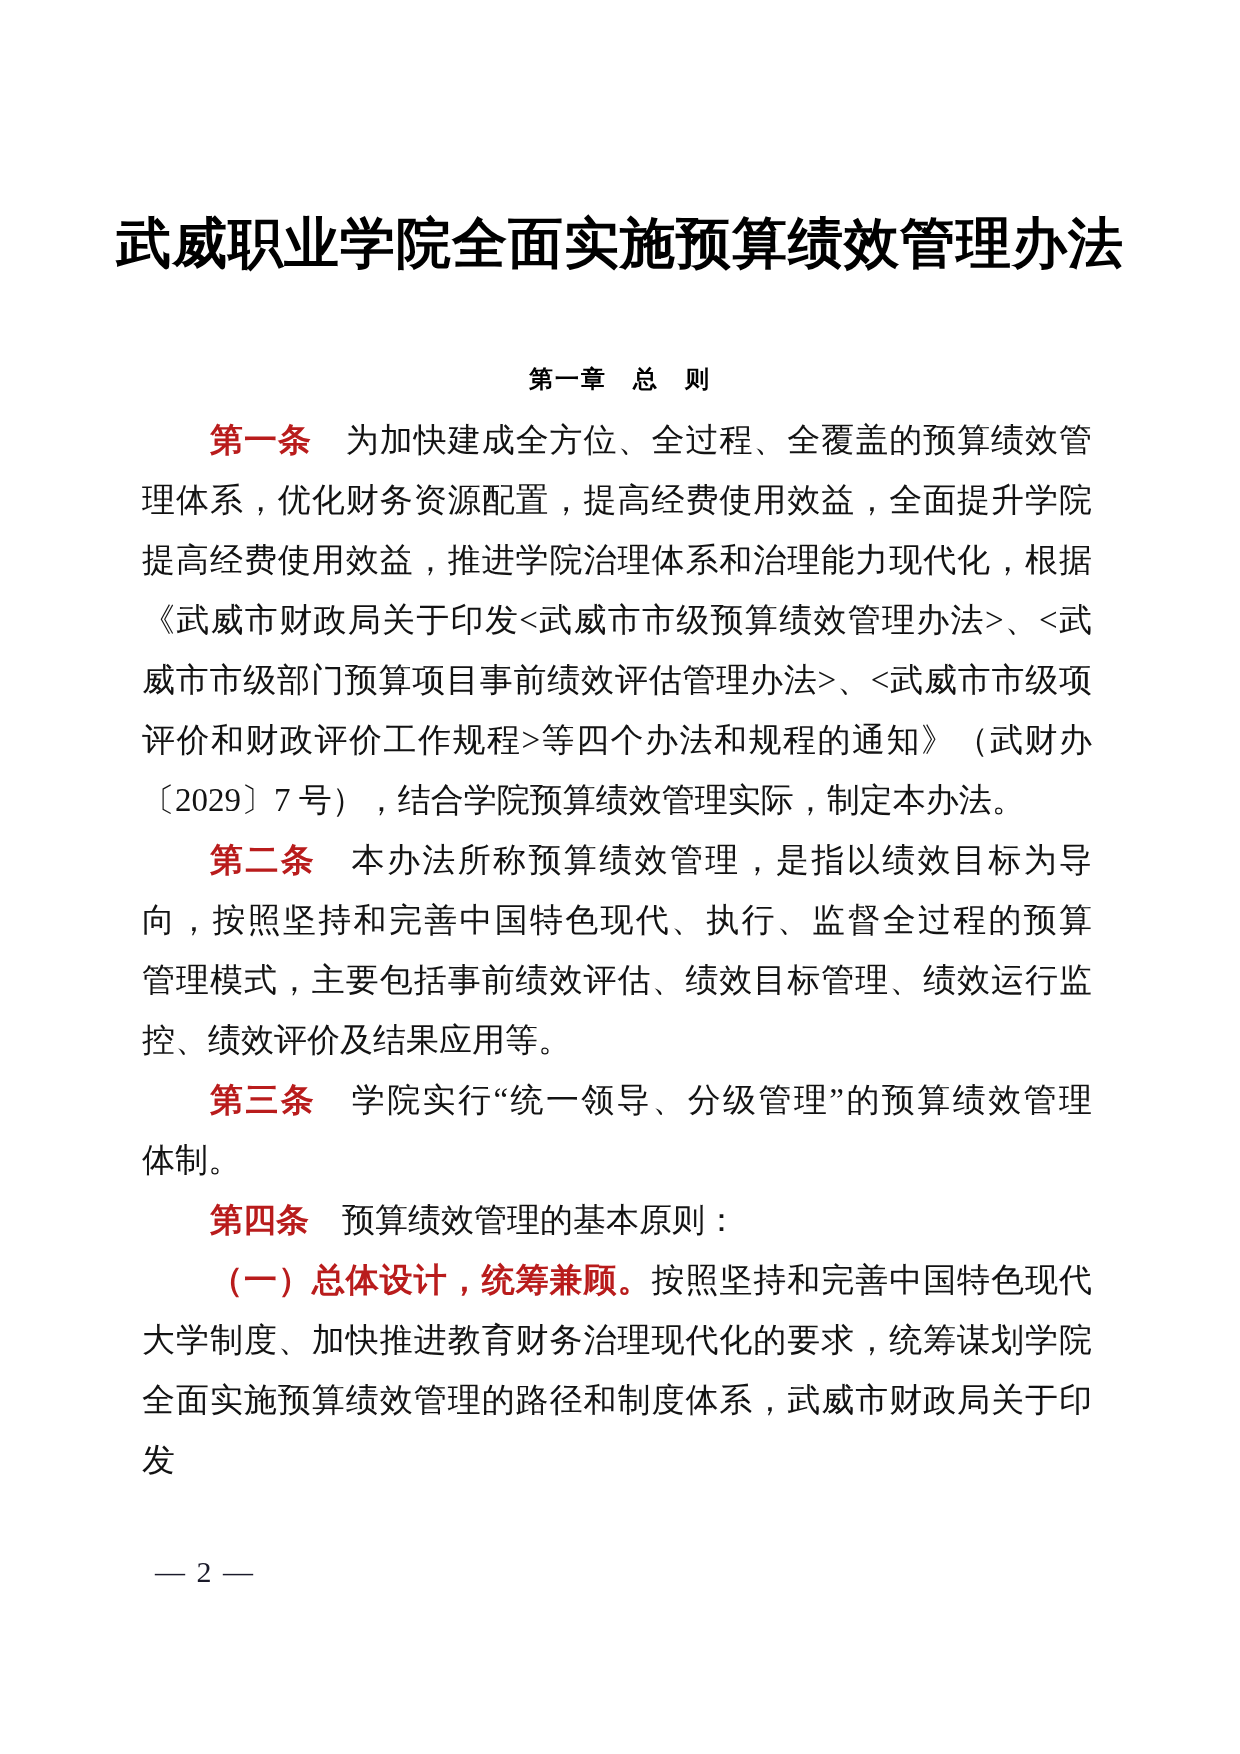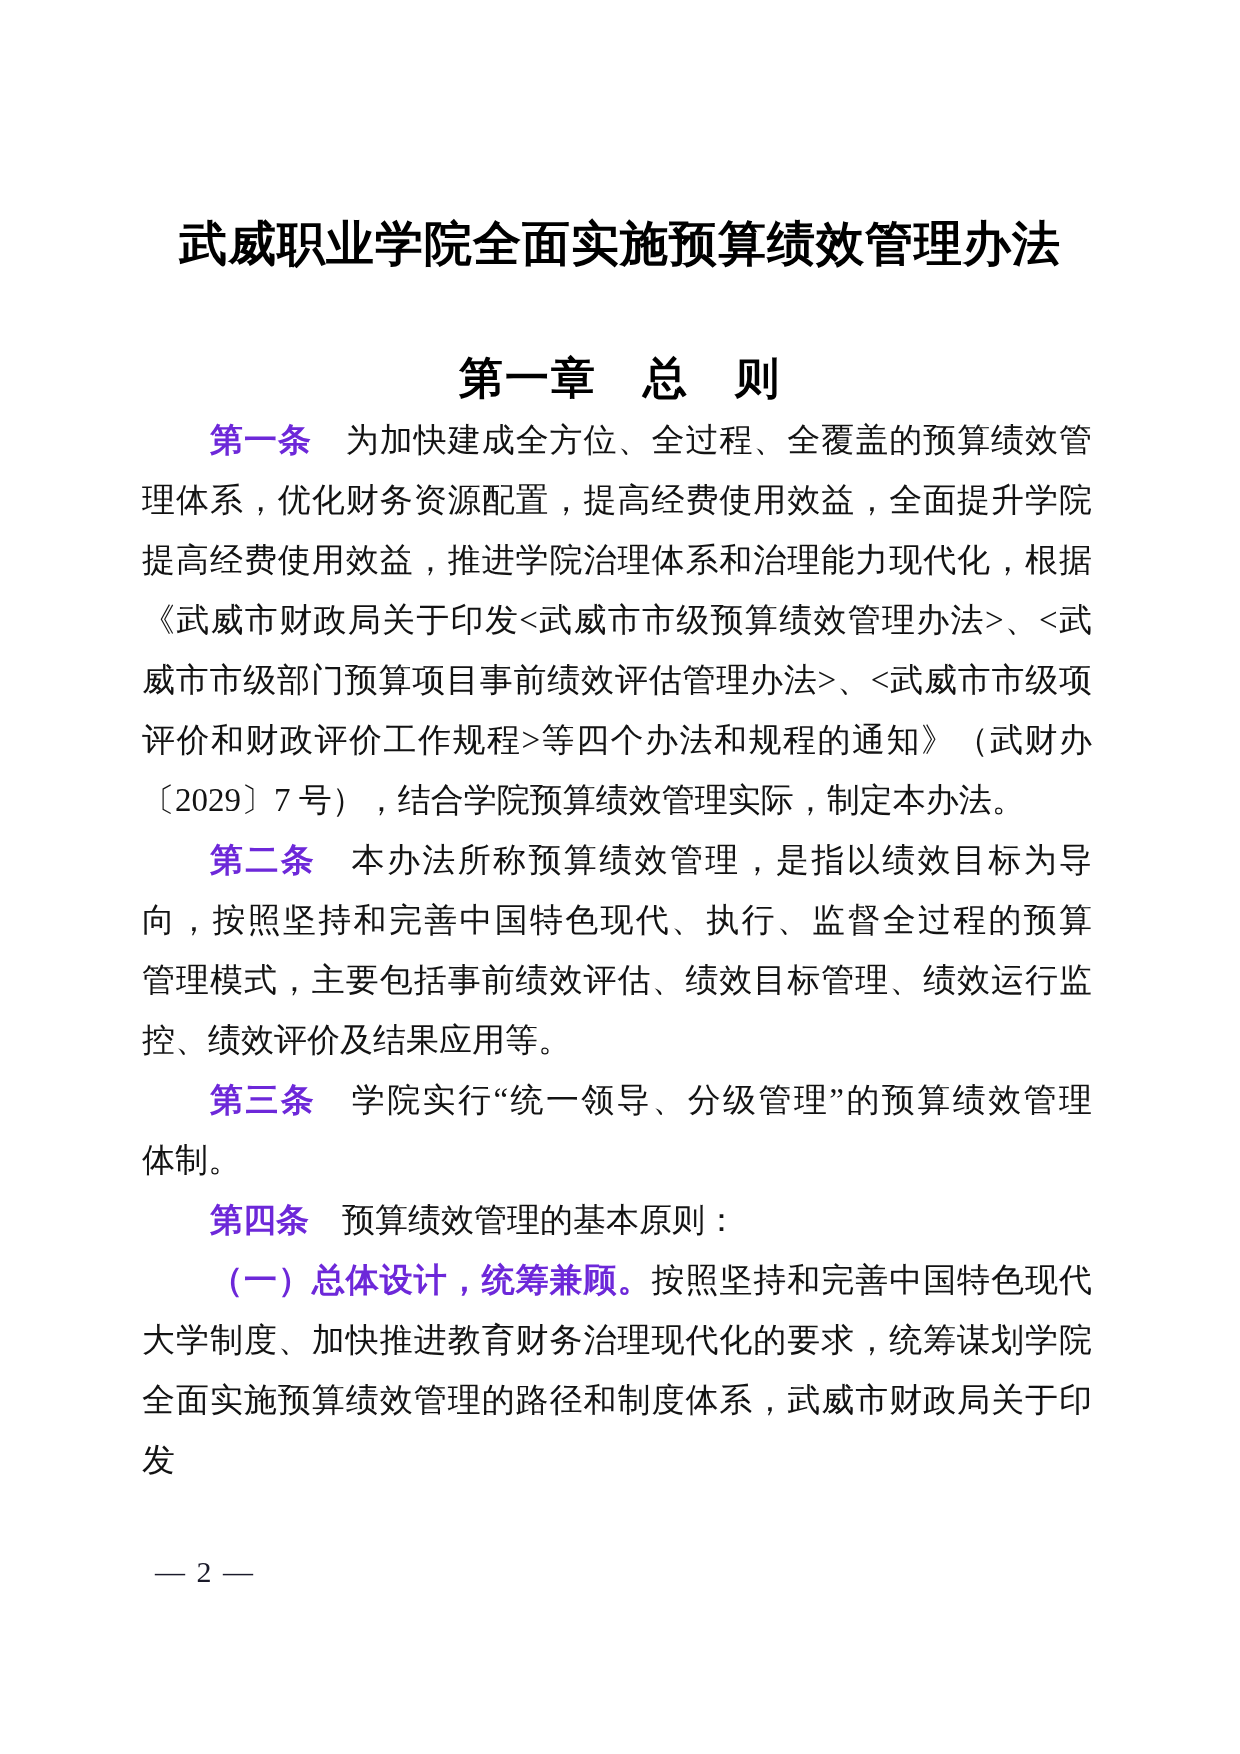--- a/index.html
+++ b/index.html
@@ -16,34 +16,34 @@
     font-family: "Liberation Serif", "DejaVu Serif", serif;
     overflow: hidden;
   }
   .doc-title {
     position: absolute;
     top: 218px;
     left: 0;
     width: 100%;
     margin: 0;
     text-align: center;
-    font-size: 48px;
+    font-size: 55px;
     line-height: 52px;
     font-weight: bold;
     letter-spacing: 1px;
     color: #000000;
   }
   .chapter-heading {
     position: absolute;
     top: 358px;
     left: 0;
     width: 100%;
     margin: 0;
     text-align: center;
-    font-size: 44px;
+    font-size: 24px;
     line-height: 42px;
     font-weight: bold;
     letter-spacing: 2px;
     color: #000000;
   }
   .body-text {
     position: absolute;
     top: 410px;
     left: 142px;
     width: 950px;
@@ -59,21 +59,21 @@
     white-space: normal;
     text-align: justify;
     text-align-last: justify;
     text-justify: inter-character;
   }
   .line.indent {
     text-indent: 68px;
   }
   .line b {
     font-weight: bold;
-    color: #6d28d9;
+    color: #b91c1c;
   }
   .page-number {
     position: absolute;
     left: 155px;
     top: 1552px;
     font-size: 30px;
     line-height: 40px;
     letter-spacing: 2px;
     color: #1a1a2a;
   }

